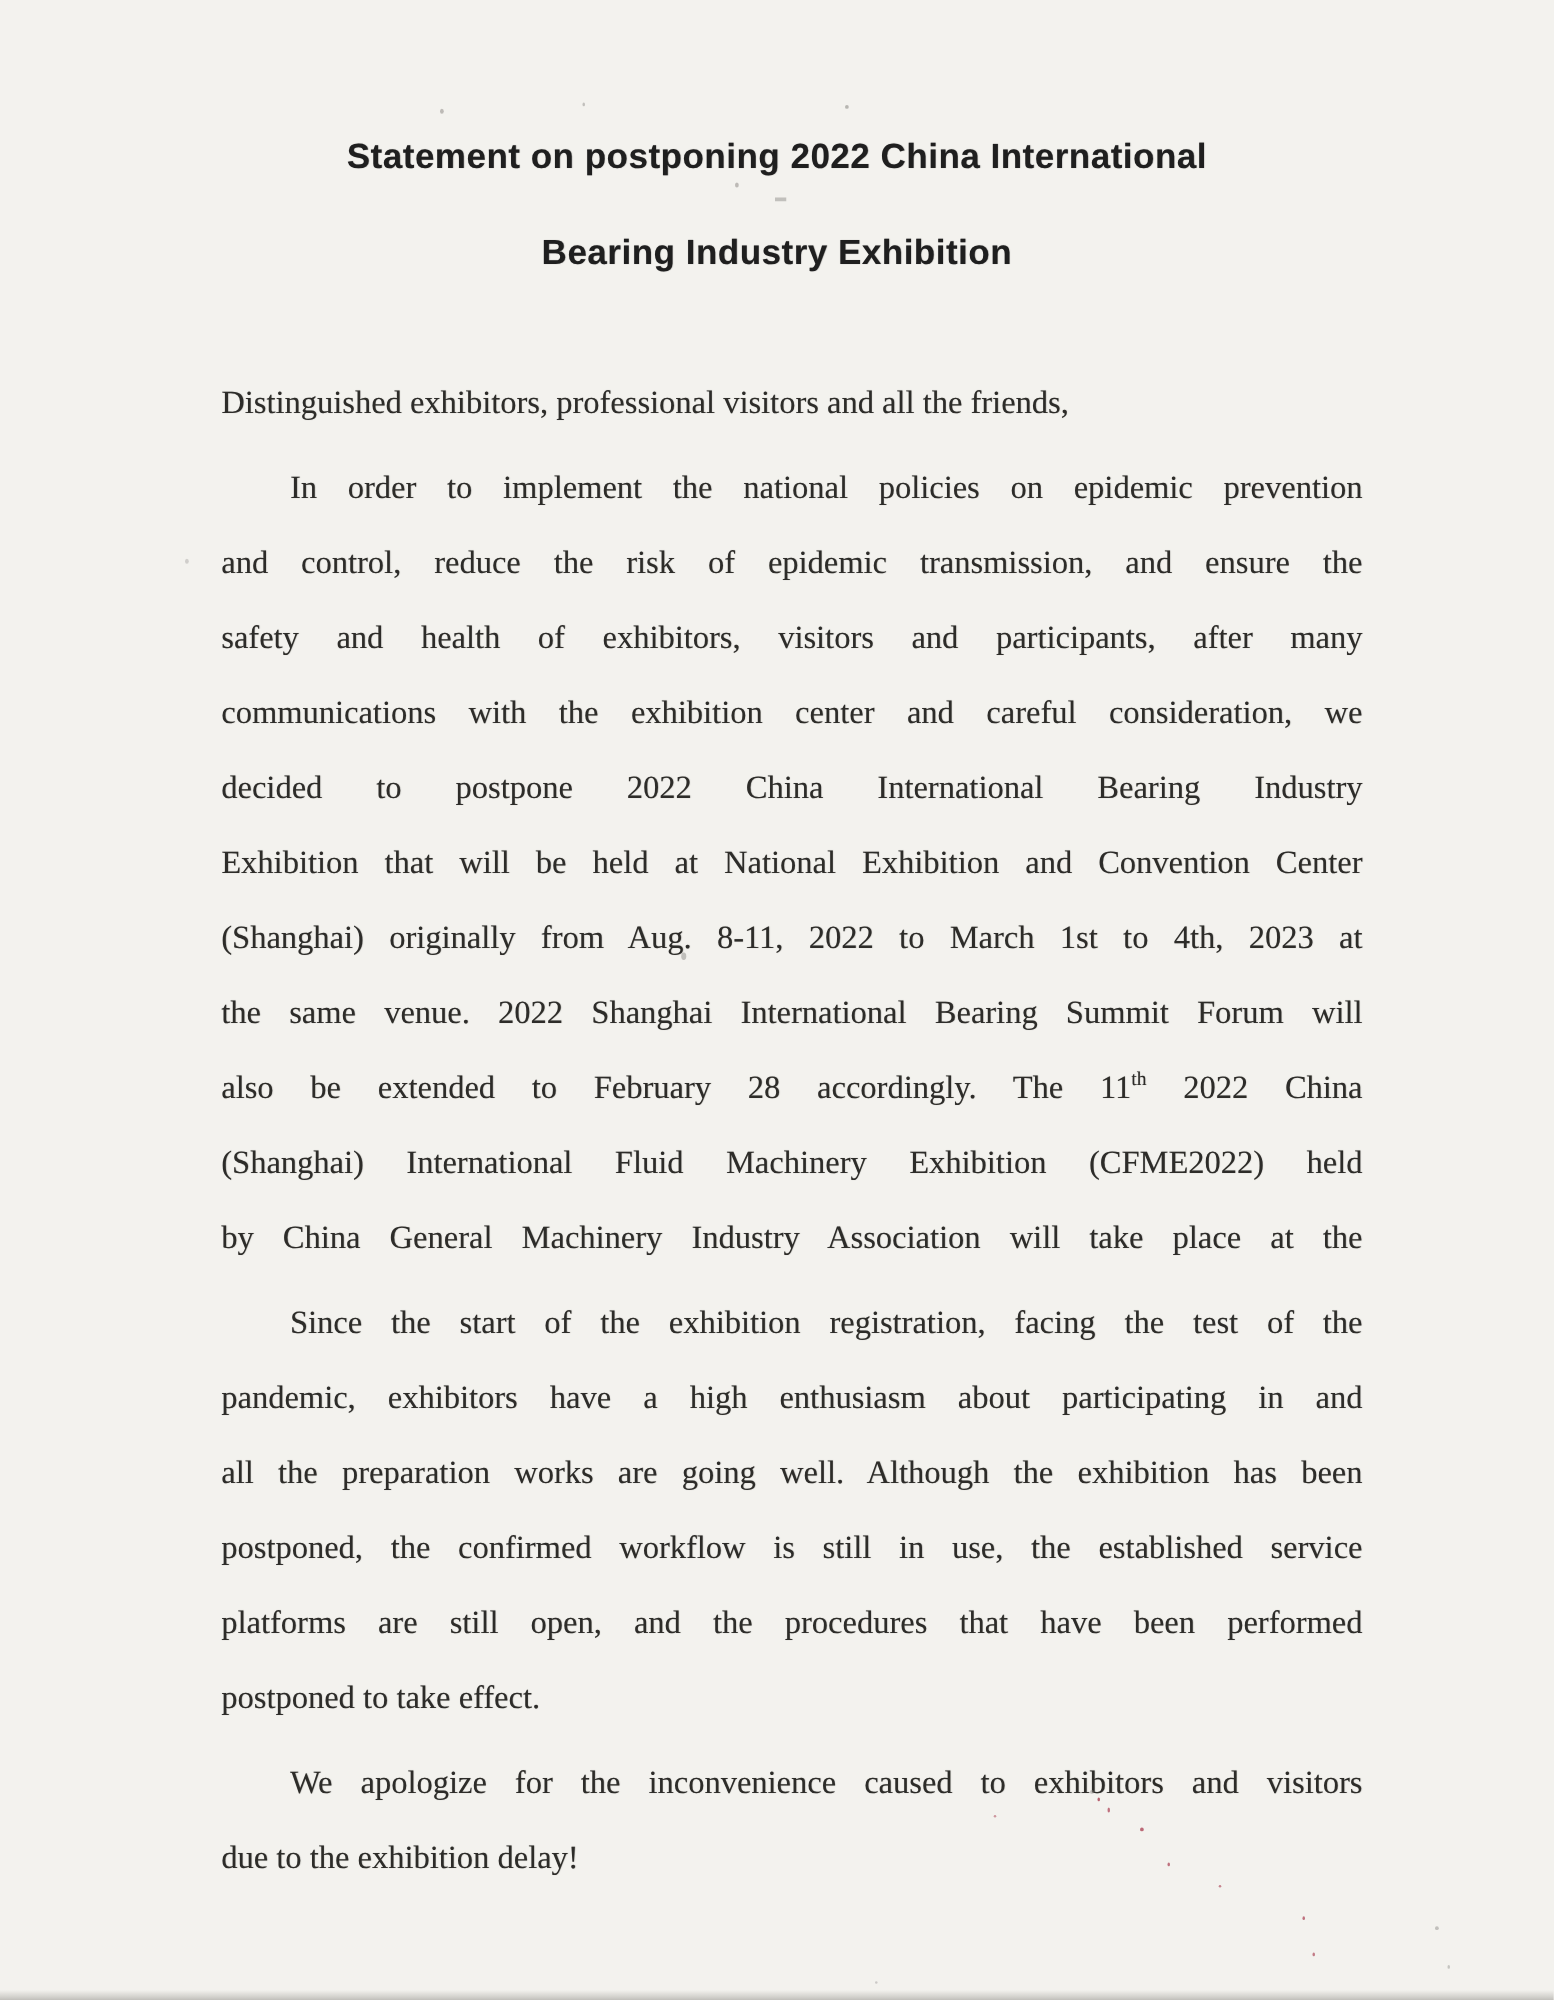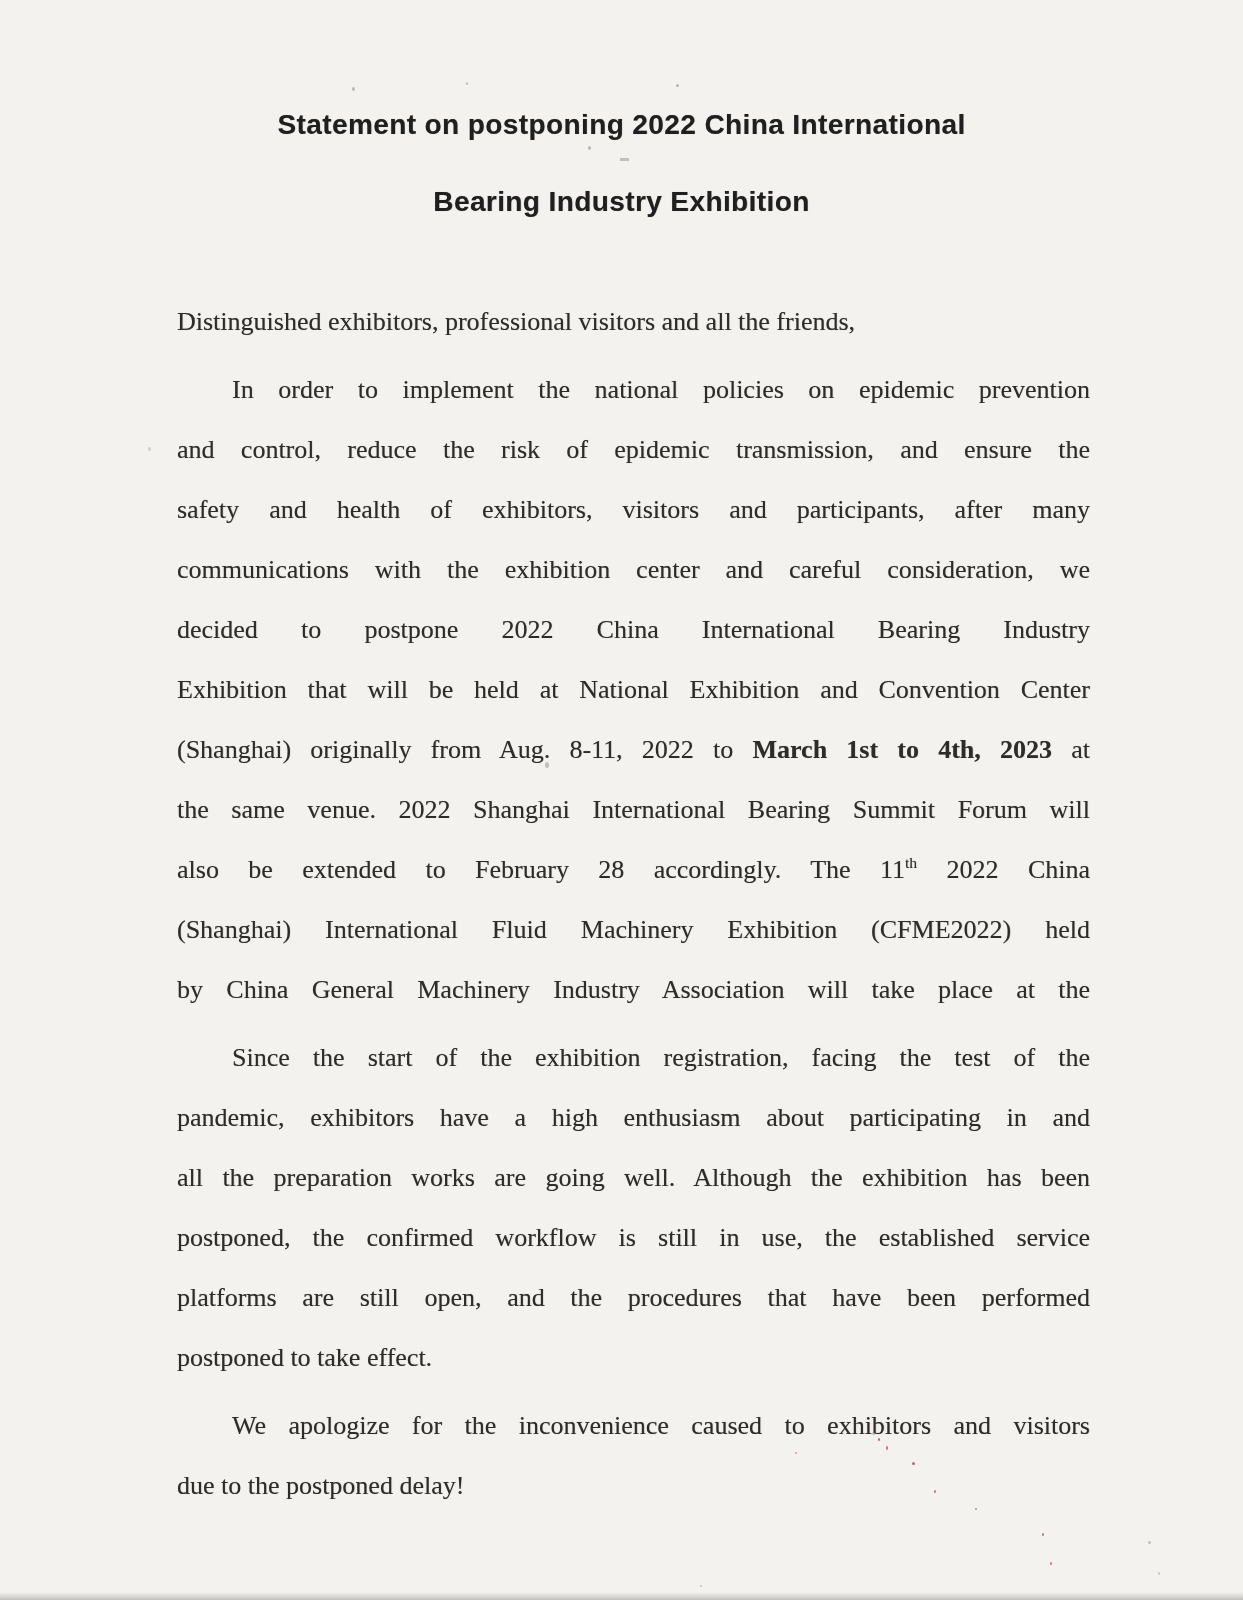--- a/index.html
+++ b/index.html
@@ -46,21 +46,21 @@
     white-space:nowrap;
     text-align:left;
   }
   .line.j{
     white-space:normal;
     text-align:justify;
     text-align-last:justify;
   }
   .line.ind{padding-left:55px;}
   .line.j.ind{text-indent:0;}
-  .b{font-weight:bold;}
+  .b{font-weight:normal;}
   sup{
     font-size:0.60em;
     vertical-align:super;
     line-height:0;
     margin-top:48px;
   }
   .speck{position:absolute;border-radius:50%;}
   .speck.g{background:var(--gray);}
   .speck.r{background:var(--red);}
   .dash{position:absolute;background:var(--gray);}
@@ -99,21 +99,21 @@
       <div class="para gap">
         <div class="line j ind"><span>Since the start of the exhibition registration, facing the test of the</span></div>
         <div class="line j"><span>pandemic, exhibitors have a high enthusiasm about participating in and</span></div>
         <div class="line j"><span>all the preparation works are going well. Although the exhibition has been</span></div>
         <div class="line j"><span>postponed, the confirmed workflow is still in use, the established service</span></div>
         <div class="line j"><span>platforms are still open, and the procedures that have been performed</span></div>
         <div class="line"><span>postponed to take effect.</span></div>
       </div>
       <div class="para gap">
         <div class="line j ind"><span>We apologize for the inconvenience caused to exhibitors and visitors</span></div>
-        <div class="line"><span>due to the postponed delay!</span></div>
+        <div class="line"><span>due to the exhibition delay!</span></div>
       </div>
     </div>
 
   <div class="speck g" style="left:352px;top:87px;width:3px;height:4px;opacity:.55"></div>
   <div class="speck g" style="left:466px;top:82px;width:2px;height:3px;opacity:.5"></div>
   <div class="speck g" style="left:676px;top:84px;width:3px;height:3px;opacity:.6"></div>
   <div class="speck g" style="left:588px;top:146px;width:3px;height:4px;opacity:.55"></div>
   <div class="dash" style="left:620px;top:158px;width:9px;height:3px;opacity:.5"></div>
   <div class="speck g" style="left:545px;top:762px;width:4px;height:6px;opacity:.5"></div>
   <div class="speck g" style="left:148px;top:447px;width:3px;height:4px;opacity:.35"></div>

